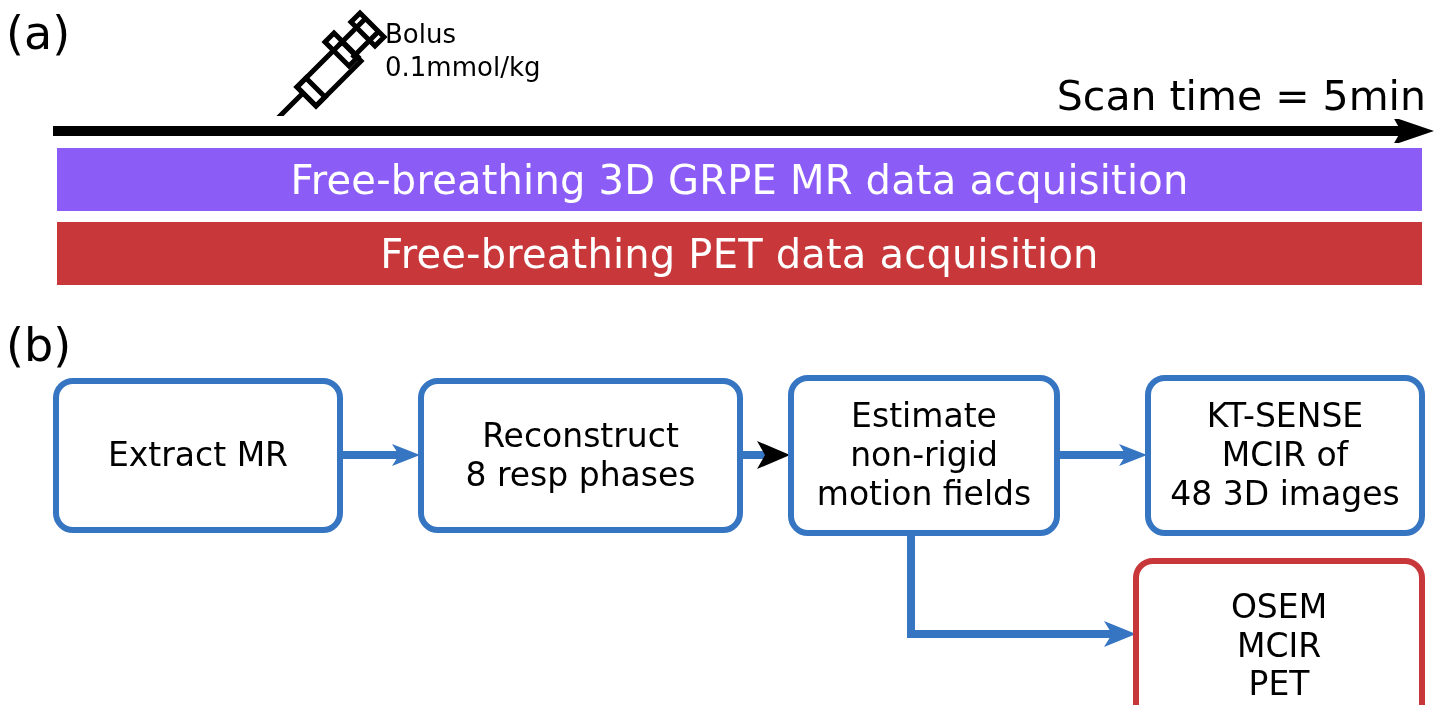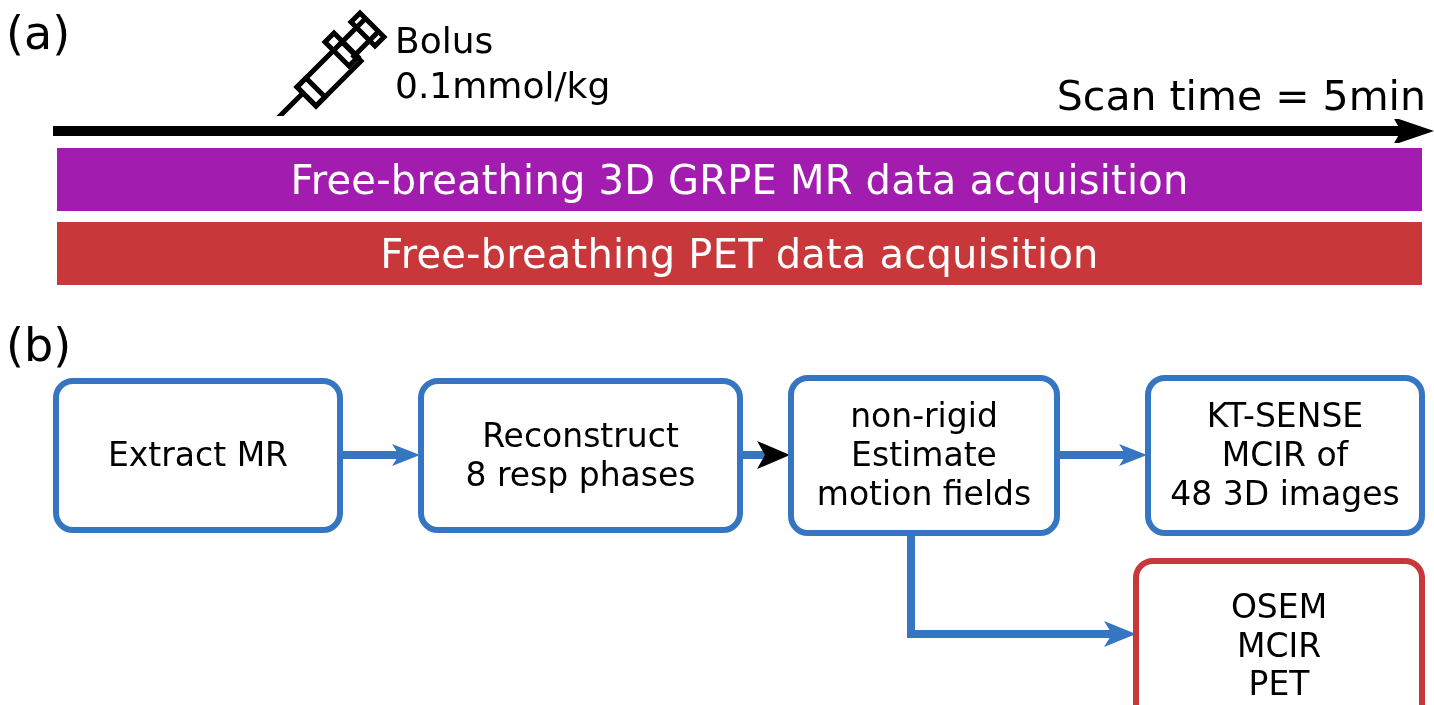--- a/index.html
+++ b/index.html
@@ -28,25 +28,24 @@
     white-space: nowrap;
   }
   #panel-a-letter { left: 6px;  top: 10px; }
   #panel-b-letter { left: 6px;  top: 322px; }
 
   
   .bolus-label {
     position: absolute;
     left: 385px;
     top: 18px;
-    font-size: 36px;
+    font-size: 26px;
     color: #000;
     line-height: 1.25;
     white-space: nowrap;
-    margin-left: 10px;
   }
   .scan-time-label {
     position: absolute;
     right: 8px;
     top: 72px;
     font-size: 41px;
     color: #000;
     white-space: nowrap;
   }
   #syringe-icon {
@@ -142,21 +141,21 @@
     <span>0.1mmol/kg</span>
   </div>
 
   <div class="scan-time-label">Scan time = 5min</div>
 
   <svg id="timeline-axis" viewBox="0 0 1381 24">
     <line x1="0" y1="12" x2="1348" y2="12" stroke="#000000" stroke-width="10"></line>
     <polygon points="1381,12 1340,-2 1348,12 1340,26" fill="#000000"></polygon>
   </svg>
 
-  <div class="acq-bar" id="mr-bar" style="background:#a21caf">
+  <div class="acq-bar" id="mr-bar" style="background:#8b5cf6">
     <span>Free-breathing 3D GRPE MR data acquisition</span>
   </div>
 
   <div class="acq-bar" id="pet-bar" style="background:#c8383a">
     <span>Free-breathing PET data acquisition</span>
   </div>
 
   <div class="panel-letter" id="panel-b-letter">(b)</div>
 
   <svg id="flow-svg" viewBox="0 0 1434 705">
@@ -185,22 +184,22 @@
   <div class="flow-box" id="box-extract" style="border-color:#3575c2">
     <span class="line">Extract MR</span>
   </div>
 
   <div class="flow-box" id="box-recon" style="border-color:#3575c2">
     <span class="line">Reconstruct</span>
     <span class="line">8 resp phases</span>
   </div>
 
   <div class="flow-box" id="box-estimate" style="border-color:#3575c2">
+    <span class="line">Estimate</span>
     <span class="line">non-rigid</span>
-    <span class="line">Estimate</span>
     <span class="line">motion fields</span>
   </div>
 
   <div class="flow-box" id="box-ktsense" style="border-color:#3575c2">
     <span class="line">KT-SENSE</span>
     <span class="line">MCIR of</span>
     <span class="line">48 3D images</span>
   </div>
 
   <div class="flow-box" id="box-osem" style="border-color:#c8383a">

